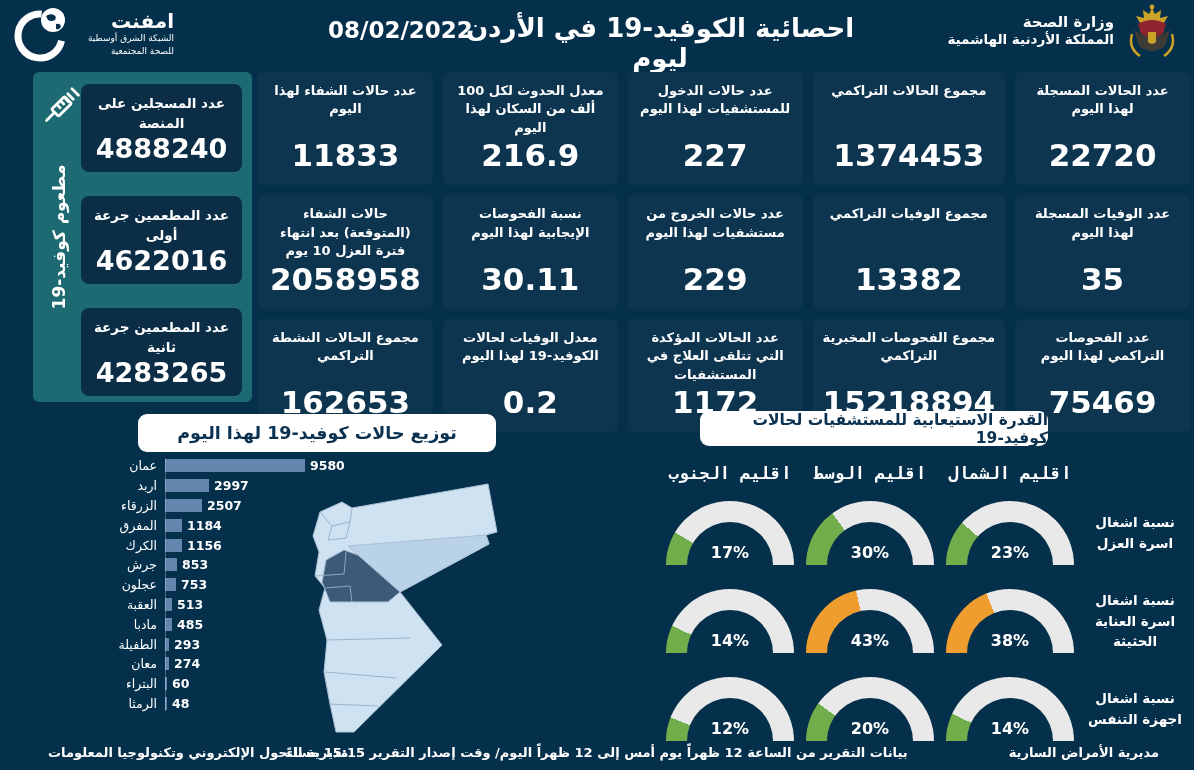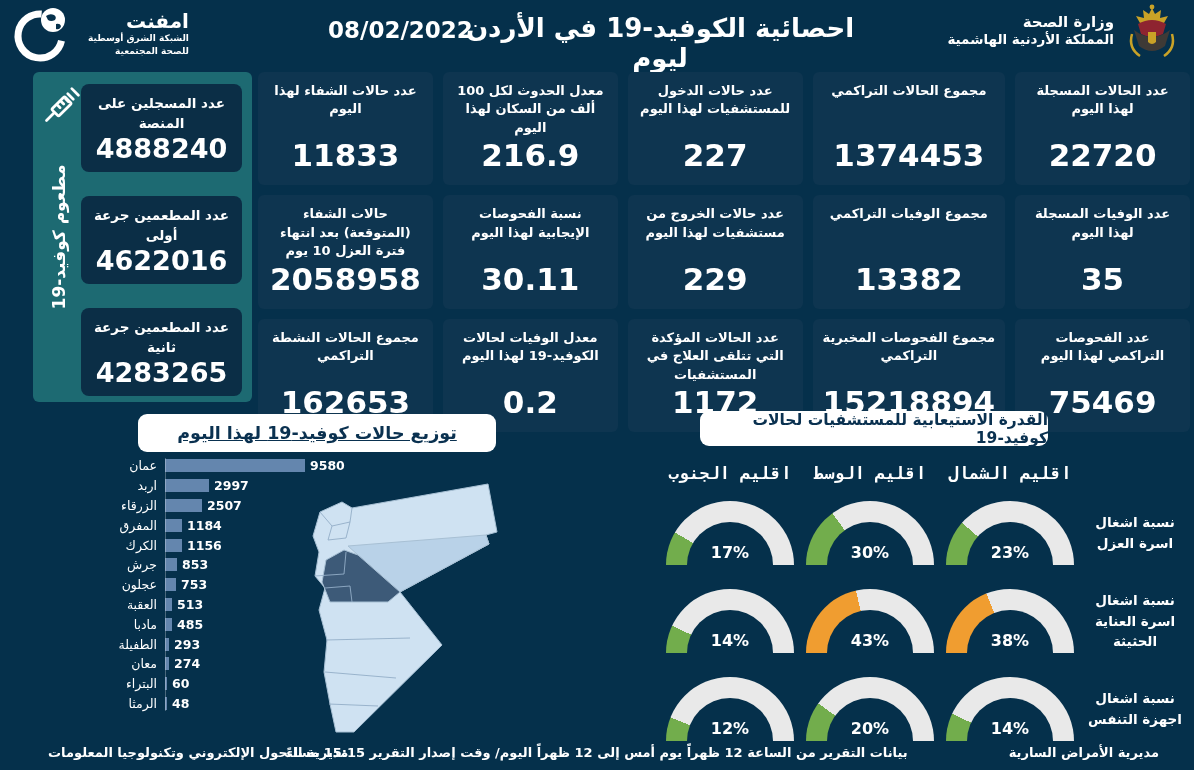--- a/index.html
+++ b/index.html
@@ -5,21 +5,21 @@
   :root{ --bg:#05304B; --card:#0E3550; --teal:#1D6A72; --ink:#0A3150; }
   *{box-sizing:border-box; margin:0; padding:0;}
   body{margin:0; background:#222; font-family:"DejaVu Sans", sans-serif;}
   .page{position:relative; width:1194px; height:770px; background:var(--bg); color:#fff;
         overflow:hidden; direction:rtl;}
 
   
   .logo{position:absolute; left:12px; top:4px; display:flex; direction:ltr; align-items:center; gap:10px;}
   .logo-text{direction:rtl; text-align:right;}
   .logo-name{font-size:20px; font-weight:bold; line-height:1.1;}
-  .logo-sub{font-size:9px; line-height:1.5; letter-spacing:.5px;font-weight:bold;}
+  .logo-sub{font-size:9px; line-height:1.5; letter-spacing:.5px;}
   .hdr-date{position:absolute; left:328px; top:17px; font-size:23px; font-weight:bold; direction:ltr;}
   .hdr-title{position:absolute; left:450px; top:13px; width:420px; text-align:center;
              font-size:26px; font-weight:bold;}
   .ministry{position:absolute; right:80px; top:13px; text-align:right;}
   .ministry .l1{font-size:15px; font-weight:bold;}
   .ministry .l2{font-size:13.5px; font-weight:bold;}
   .emblem{position:absolute; right:14px; top:4px;}
 
   
   .sidebar{position:absolute; left:33px; top:72px; width:219px; height:330px;
@@ -39,21 +39,21 @@
          display:grid; grid-template-columns:repeat(5,1fr); grid-template-rows:repeat(3,1fr);
          gap:10px; direction:rtl;}
   .stat-card{background:var(--card); border-radius:6px; display:flex; flex-direction:column;
              align-items:center; justify-content:space-between; padding:10px 10px 12px;}
   .stat-card .lbl{font-size:13px; font-weight:bold; text-align:center; line-height:1.42;}
   .stat-card .val{font-size:31px; font-weight:bold; direction:ltr;}
 
   
   .title-box{position:absolute; background:#fff; color:var(--ink); border-radius:9px;
              display:flex; align-items:center; justify-content:center; font-weight:bold;}
-  .bar-title{left:138px; top:414px; width:358px; height:38px; font-size:17.5px;text-decoration:underline;}
+  .bar-title{left:138px; top:414px; width:358px; height:38px; font-size:17.5px;}
   .gauge-title{left:700px; top:411px; width:348px; height:35px; font-size:15.5px;}
 
   
   .bars{position:absolute; left:95px; top:456px; width:305px; direction:ltr; z-index:2;}
   .bars::before{content:''; position:absolute; left:70px; top:2px; bottom:2px; width:1px;
                 background:rgba(255,255,255,.28);}
   .bar-row{height:19.8px; display:flex; align-items:center;}
   .bar-label{width:62px; text-align:right; font-size:12.5px; margin-right:8px; direction:rtl; white-space:nowrap;}
   .bar{height:13px; background:#6486AE;}
   .bar-value{margin-left:5px; font-size:12.5px; font-weight:bold;}

